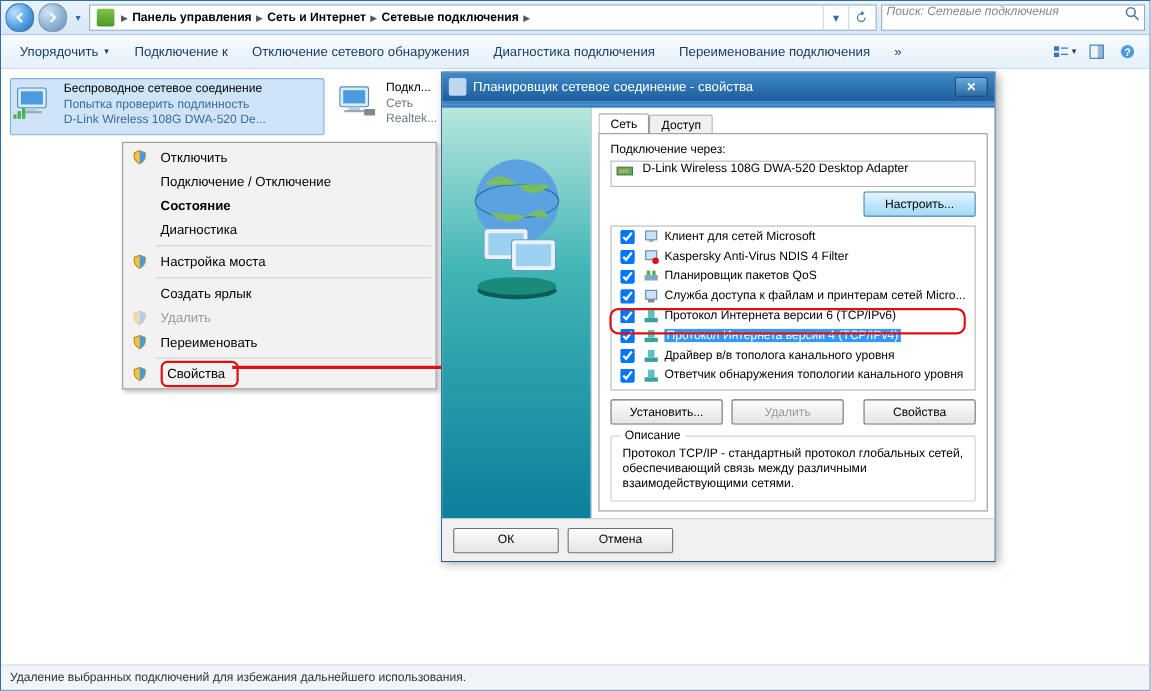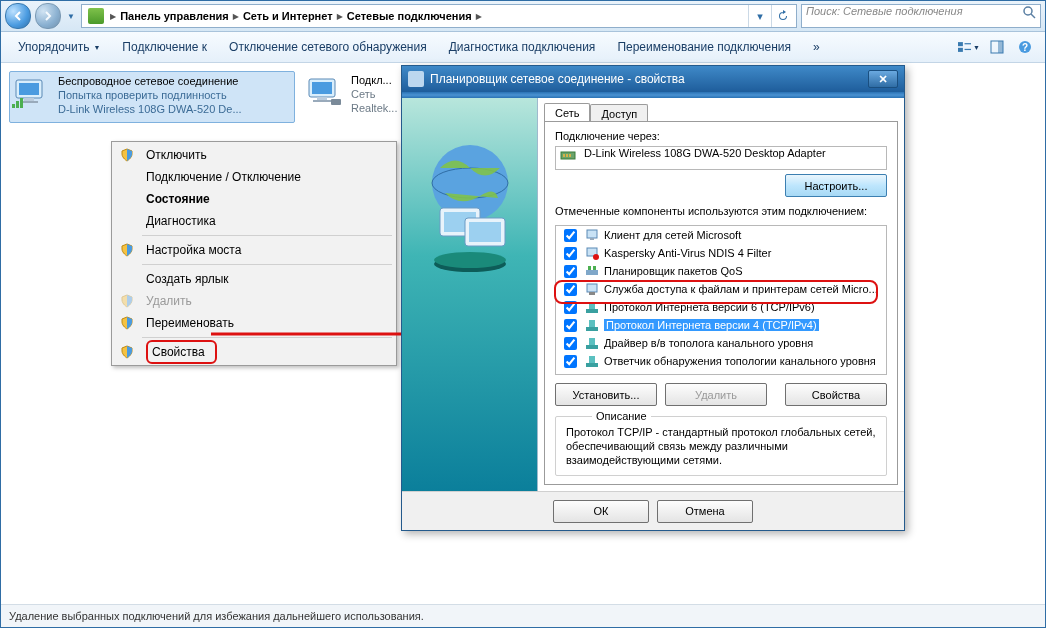--- a/index.html
+++ b/index.html
@@ -33,21 +33,21 @@
   .conn-card .ico { width:40px; height:40px; display:flex;align-items:center;justify-content:center; }
   .conn-card .txt { font-size:11px; line-height:14px; overflow:hidden; }
   .conn-card .t1 { color:#000; white-space:nowrap; overflow:hidden; text-overflow:ellipsis;}
   .conn-card .t2,.conn-card .t3 { color:#6c7a86; white-space:nowrap; overflow:hidden; text-overflow:ellipsis;}
   .conn-card.sel .t2,.conn-card.sel .t3{color:#3b6b96;}
 
   
   .statusbar { position:absolute; bottom:0; left:0; right:0; height:22px; background:#f1f5f9; border-top:1px solid #d3dde6; padding:0 8px; font-size:11px; color:#333; display:flex; align-items:center;}
 
   
-  .ctxmenu { position:absolute; top:140px; left:110px; width:280px; background:#f2f2f2; border:1px solid #9b9b9b; box-shadow:2px 2px 4px rgba(0,0,0,0.25); padding:2px; }
+  .ctxmenu { position:absolute; top:128px; left:110px; width:280px; background:#f2f2f2; border:1px solid #9b9b9b; box-shadow:2px 2px 4px rgba(0,0,0,0.25); padding:2px; }
   .ctxmenu .row { height:22px; display:flex; align-items:center; gap:8px; padding:0 6px 0 2px; font-size:12px; color:#000; }
   .ctxmenu .row.disabled{color:#9a9a9a;}
   .ctxmenu .row.bold{font-weight:bold;}
   .ctxmenu .icol{width:22px;display:flex;align-items:center;justify-content:center;}
   .ctxmenu .sep{height:1px;background:#d0d0d0;margin:3px 2px 3px 28px;}
   .ctx-hi { display:inline-block; border:2px solid #d11; border-radius:6px; padding:0 10px 0 4px; height:20px; line-height:20px;}
 
   
   .arrow { position:absolute; top:320px; left:210px; width:340px; height:26px; pointer-events:none; }
 
@@ -73,22 +73,22 @@
   .rt{display:flex;justify-content:flex-end;margin-top:4px;}
   .complist{border:1px solid #b8b8b8;background:#fff;height:148px;margin-top:8px;font-size:11px;overflow:hidden;}
   .complist .r{display:flex;align-items:center;height:18px;gap:4px;padding:0 4px;}
   .complist .r .cb{width:13px;height:13px;}
   .complist .r .ic{width:16px;height:16px;display:flex;align-items:center;justify-content:center;}
   .complist .r.sel .nm{background:#3399ff;color:#fff;padding:0 2px;}
   .hi-ring{position:absolute;border:2px solid #d11;border-radius:8px;pointer-events:none;}
   .btnrow{display:flex;gap:8px;margin-top:8px;}
   .btnrow .sp{flex:1;}
   .group{border:1px solid #d0d0d0;border-radius:2px;margin-top:10px;padding:8px 10px;position:relative;font-size:11px;color:#000;}
-  .group .gt{position:absolute;top:-7px;left:8px;background:#fff;padding:0 4px;margin-left:28px;}
-  .dlg-foot{height:38px;background:#f0f0f0;border-top:1px solid #d0d0d0;display:flex;align-items:center;justify-content:center;gap:8px;padding:0 10px;}
+  .group .gt{position:absolute;top:-7px;left:8px;background:#fff;padding:0 4px;}
+  .dlg-foot{height:38px;background:#f0f0f0;border-top:1px solid #d0d0d0;display:flex;align-items:center;justify-content:flex-start;gap:8px;padding:0 10px;}
 
   .shield{width:14px;height:14px;display:inline-block;}
   .mon-icon{width:40px;height:32px;}
 </style>
 </head>
 <body>
 
 <div class="frame">
 
   <div class="navbar">
@@ -329,21 +329,20 @@
                   <rect x="9" y="7" width="2" height="3" fill="#d4b24a"></rect>
                 </svg></span>
             <span>D-Link Wireless 108G DWA-520 Desktop Adapter</span>
           </div>
           <div class="rt">
               <span class="btn primary">
                 <span>Настроить...</span>
               </span>
             </div>
 
-          <div class="lbl" style="margin-top:8px;">Отмеченные компоненты используются этим подключением:</div>
           <div class="complist">
             <div class="r">
                 <input type="checkbox" class="cb" checked="" style="">
                 <span class="ic">
                   <svg width="14" height="14">
                     <rect x="2" y="2" width="10" height="8" fill="#c9e2f5" stroke="#5a89b5"></rect>
                     <rect x="5" y="10" width="4" height="2" fill="#9ab"></rect>
                   </svg>
                 </span>
                 <span class="nm">Клиент для сетей Microsoft</span>

